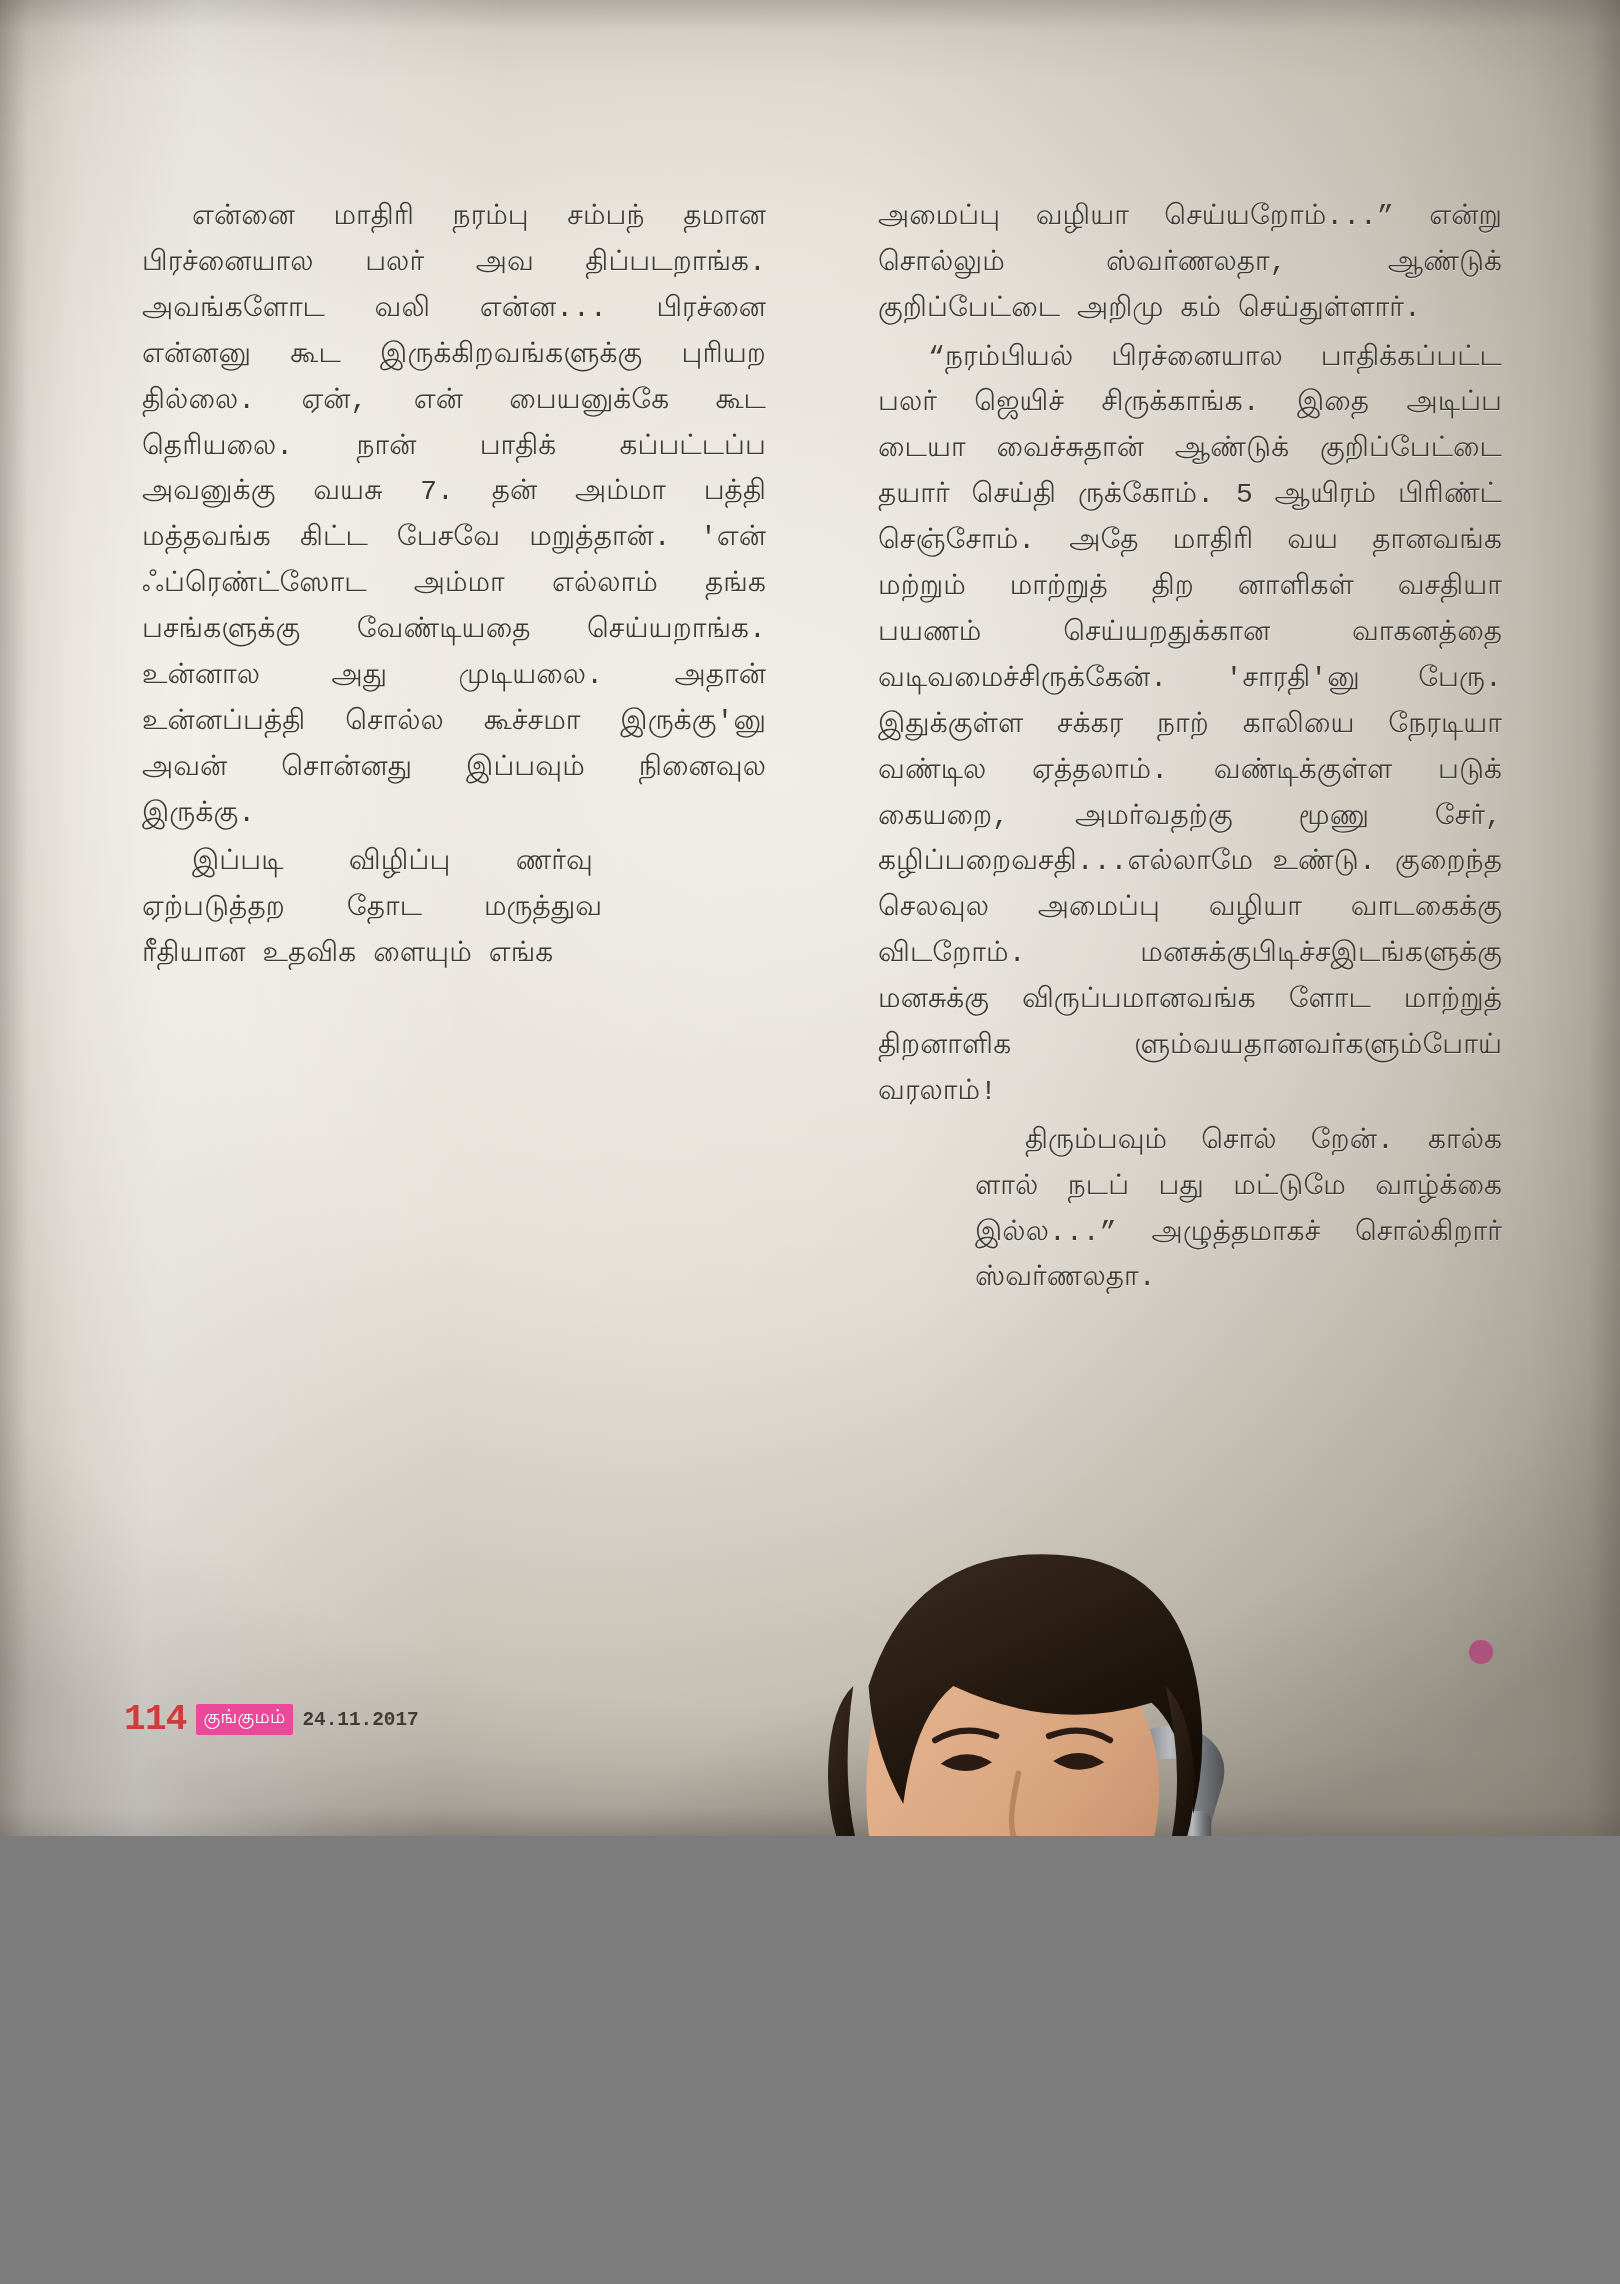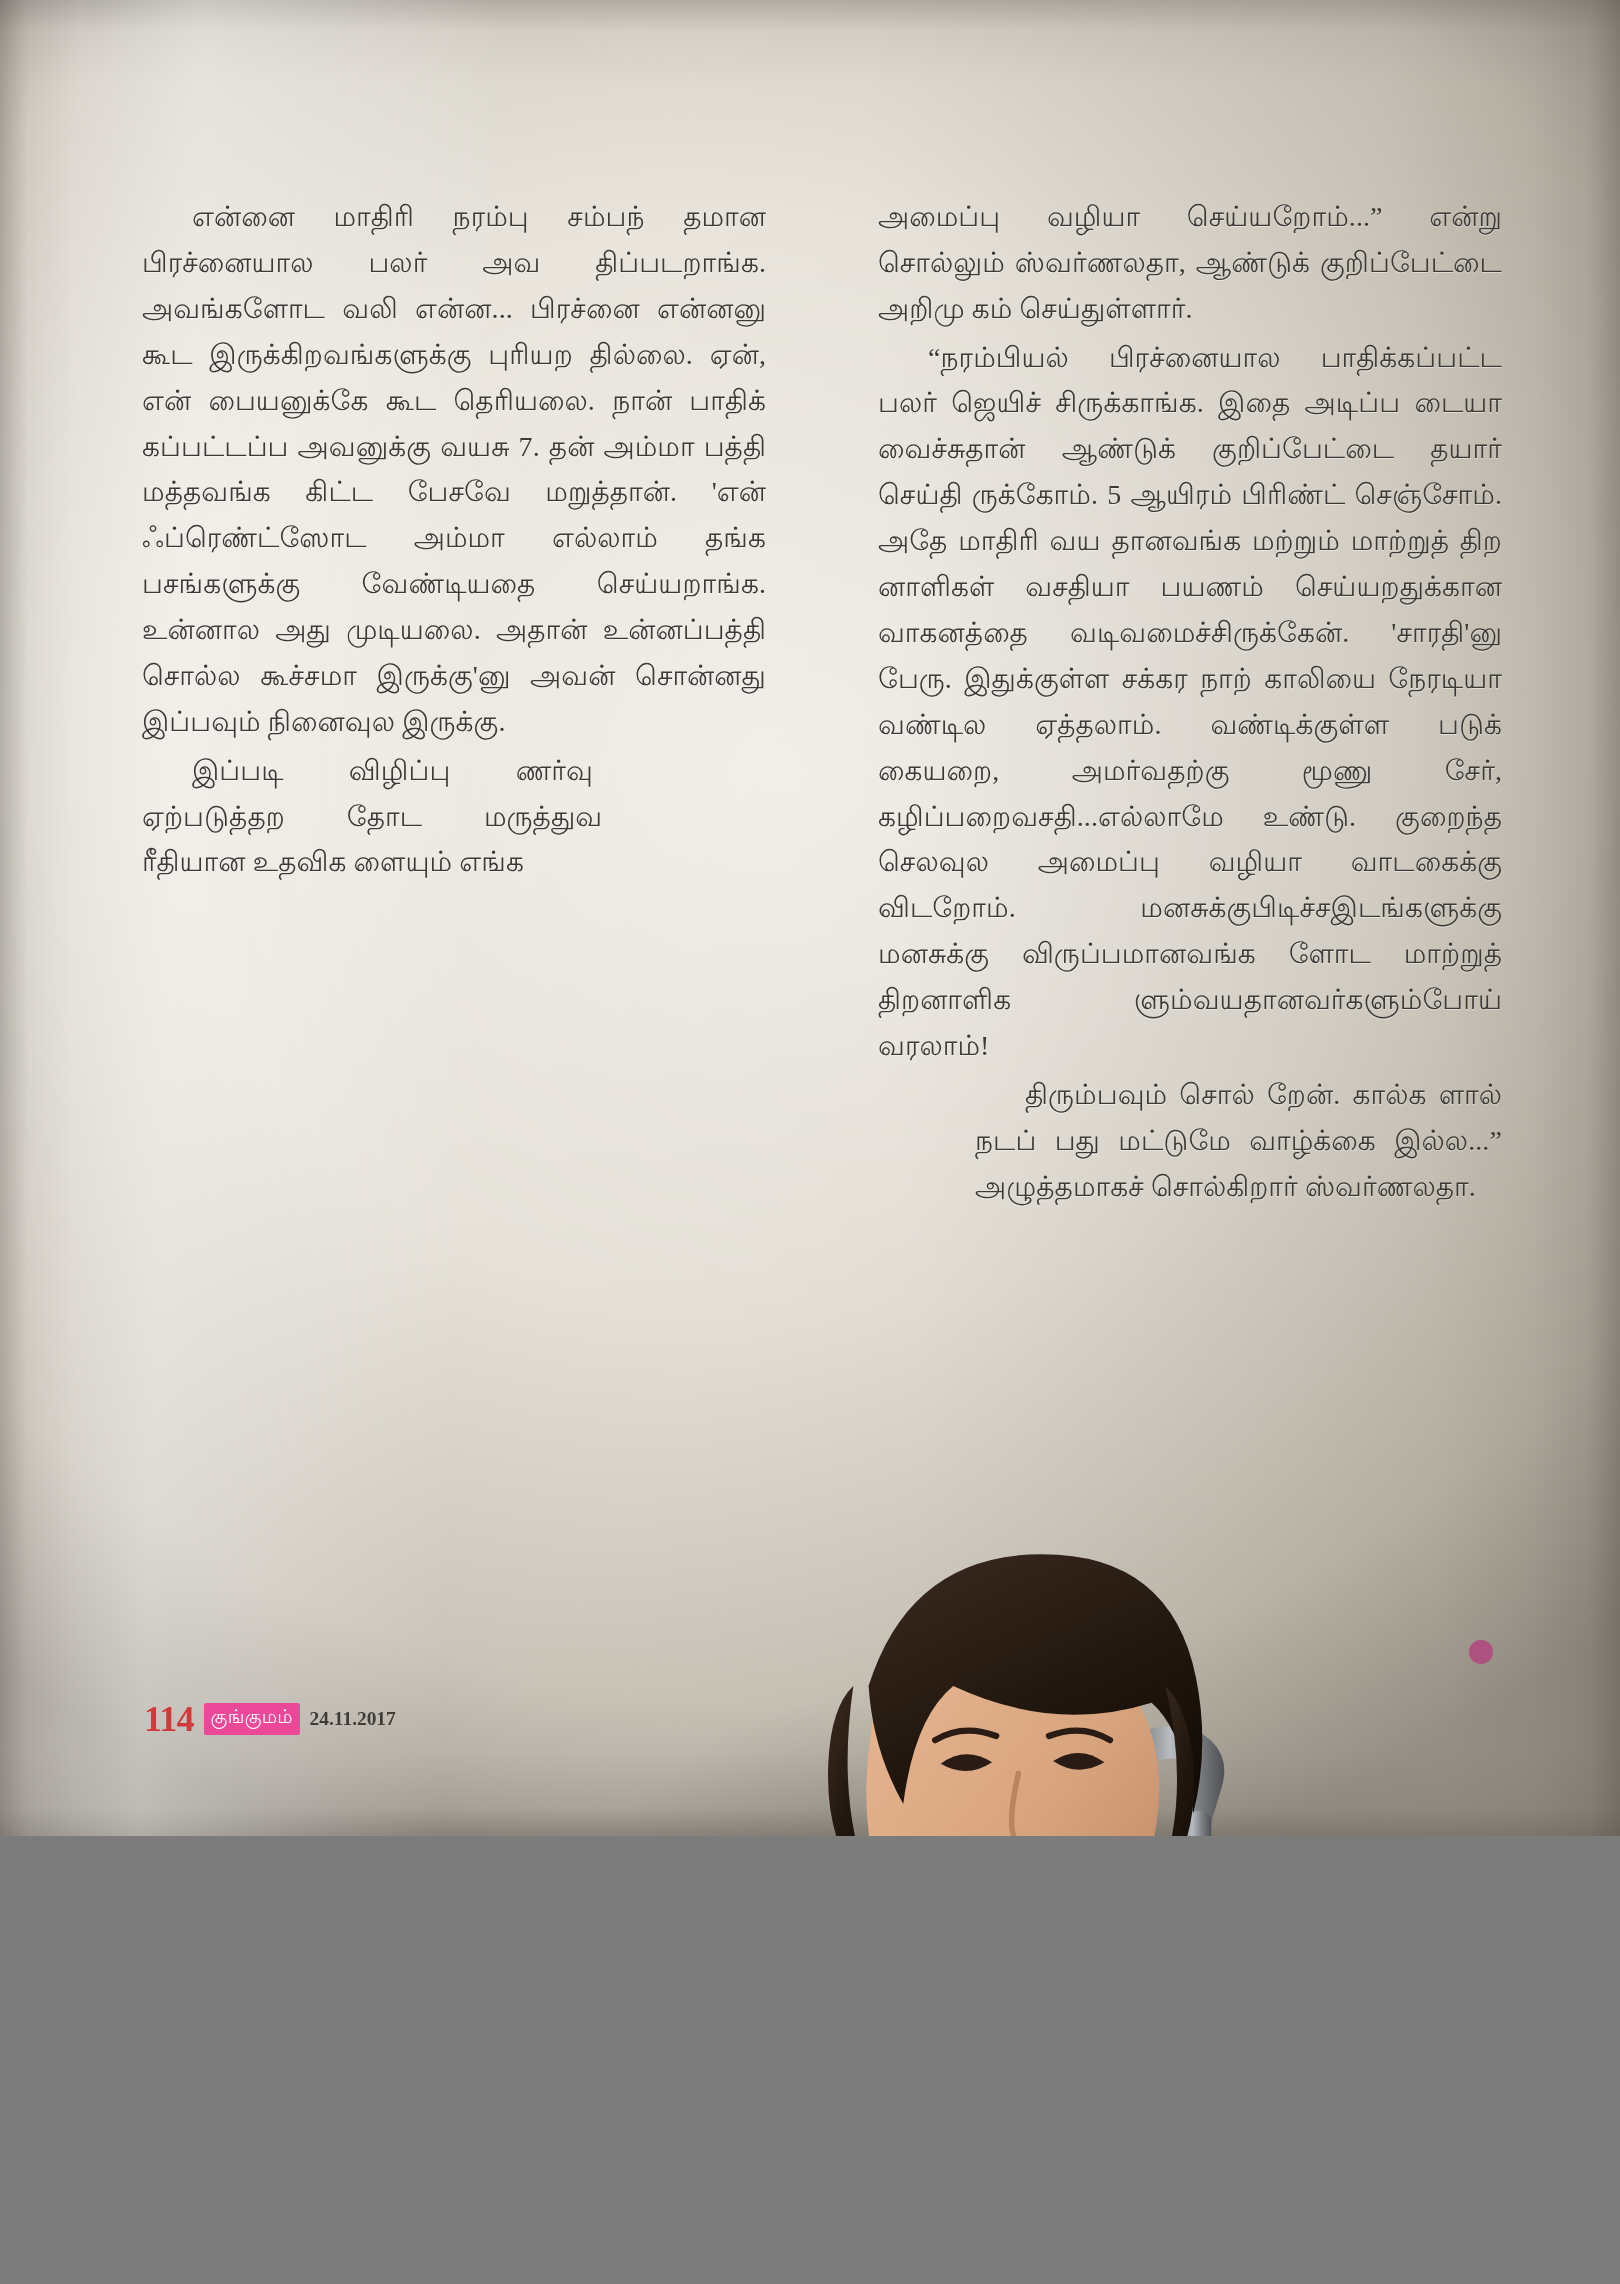--- a/index.html
+++ b/index.html
@@ -6,21 +6,21 @@
     margin: 0;
     padding: 0;
     background: #7c7c7c;
   }
   #page {
     position: relative;
     width: 1621px;
     height: 1836px;
     background: #ded9cf;
     overflow: hidden;
-    font-family: Liberation Serif, serif;
+    font-family: Liberation Mono, monospace;
   }
   
   #paper {
     position: absolute;
     inset: 0;
     background:
       radial-gradient(ellipse 78% 62% at 48% 42%, rgba(255,255,255,0.55) 0%, rgba(255,255,255,0.18) 48%, rgba(120,112,100,0.20) 82%, rgba(80,74,66,0.42) 100%),
       linear-gradient(118deg, #efeae1 0%, #e6e1d7 22%, #ded8cd 55%, #d2ccc0 78%, #bdb7ab 100%);
   }
   #paper:after {
@@ -88,21 +88,21 @@
     left: 555px;
     top: 1360px;
     width: 777px;
     height: 924px;
     pointer-events: none;
   }
 
   
   #footer {
     position: absolute;
-    left: 144px;
+    left: 124px;
     bottom: 96px;
     display: flex;
     align-items: center;
     gap: 9.7px;
   }
   #pagenum {
     font-size: 36px;
     font-weight: bold;
     color: #d03a3a;
     letter-spacing: -0.7px;

